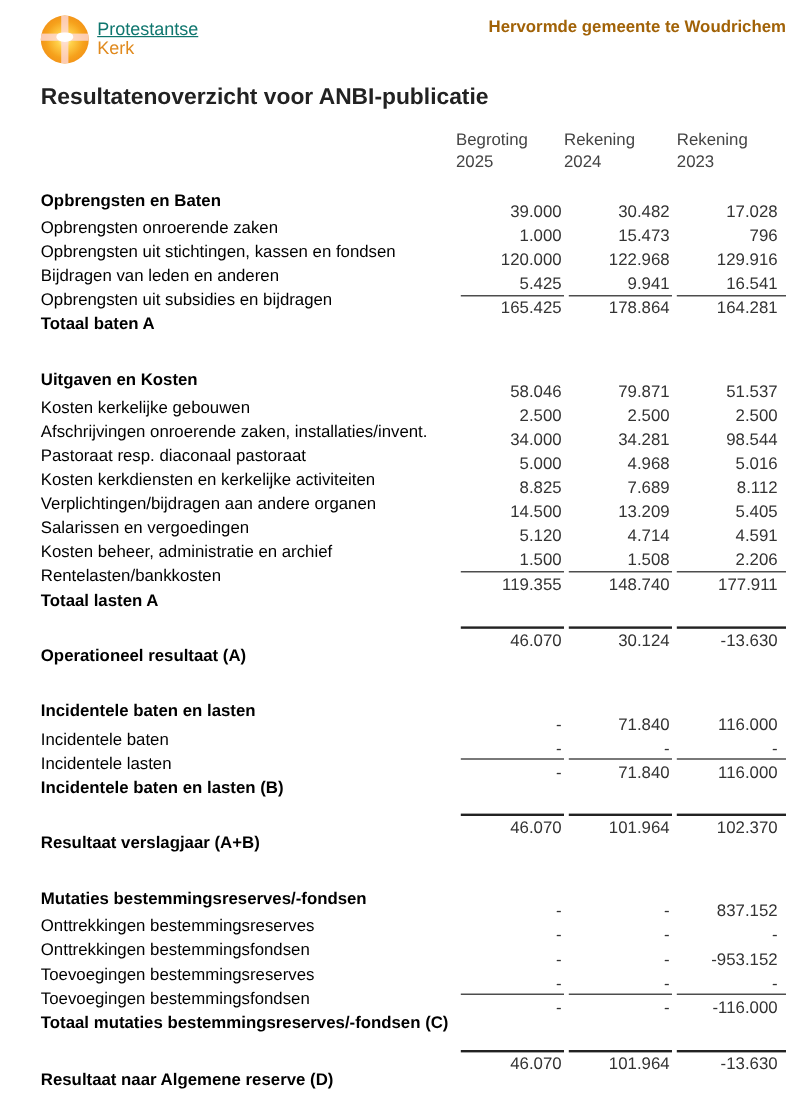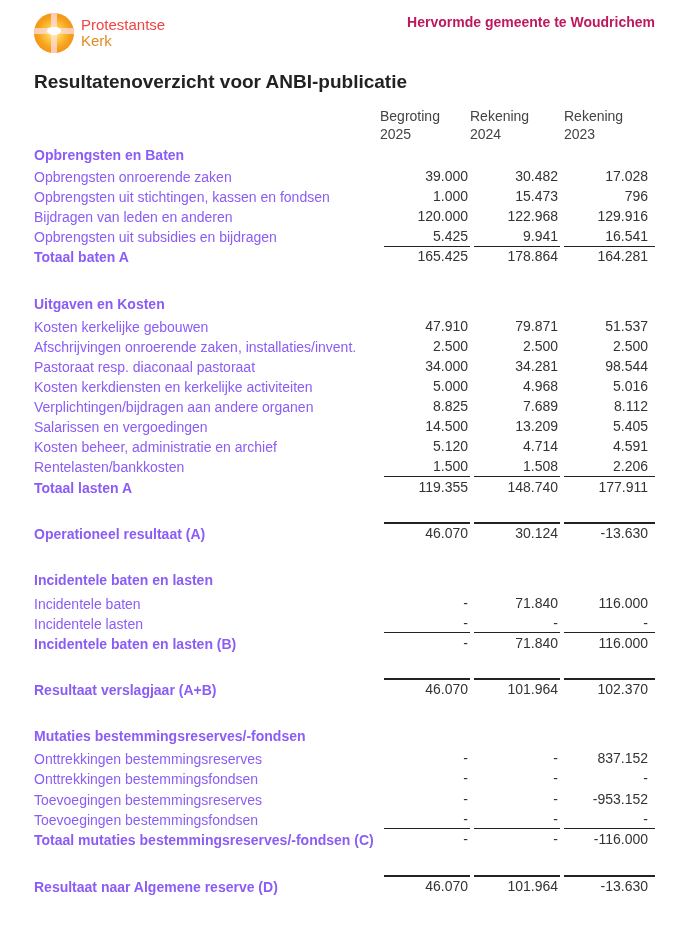--- a/index.html
+++ b/index.html
@@ -4,28 +4,28 @@
 <style>
   html, body { margin:0; padding:0; background:#fff; }
   body { width:674px; height:930px; position:relative; font-family:"Liberation Sans", sans-serif; color:#222; overflow:hidden; }
   .logo { position:absolute; left:34px; top:13px; display:flex; align-items:center; }
   .logo-mark { width:40px; height:40px; border-radius:50%; position:relative; overflow:hidden;
     background: radial-gradient(circle at 50% 50%, #fff6c8 0%, #ffd14a 22%, #f6a21c 55%, #ee7d12 100%); }
   .logo-mark .vbar { position:absolute; left:17px; top:0; width:6px; height:40px; background:rgba(255,220,230,0.75); }
   .logo-mark .hbar { position:absolute; top:15px; left:0; width:40px; height:6px; background:rgba(255,220,230,0.75); }
   .logo-mark .dove { position:absolute; left:13px; top:14px; width:14px; height:8px; background:#fff; border-radius:50% 50% 60% 60%; }
   .logo-text { margin-left:7px; font-size:15px; line-height:16px; }
-  .logo-text .l1 { color:#ef4444; }
+  .logo-text .l1 { color:#0f766e;text-decoration:underline; }
   .logo-text .l2 { color:#e08a1e; }
-  .hdr-right { position:absolute; right:19px; top:13px; text-align:right; color:#be185d; font-size:14px; line-height:18px; }
+  .hdr-right { position:absolute; right:19px; top:13px; text-align:right; color:#a16207; font-size:14px; line-height:18px; }
   .hdr-right .t1 { font-weight:bold; }
   .page-title { position:absolute; left:34px; top:71px; font-size:19px; font-weight:bold; color:#222;text-align:center; }
   .colhdr { position:absolute; top:107px; width:90px; text-align:left; font-weight:normal; font-size:14px; line-height:18px; color:#444; }
   .row { position:absolute; left:34px; width:622px; height:20px; font-size:14px; }
-  .row .lbl { position:absolute; left:0; top:4px; white-space:nowrap; color:#8b5cf6; }
+  .row .lbl { position:absolute; left:0; top:16px; white-space:nowrap; color:#000000; }
   .row.bold .lbl { font-weight:bold; }
   .row .v { position:absolute; top:3px; width:86px; text-align:right; color:#333; }
   .v0 { left:348px; } .v1 { left:438px; } .v2 { left:528px; }
   .line { position:absolute; height:1px; background:#222; }
   .line.thick { height:2px; }
   .l0 { left:384px; width:86px; } .l1 { left:474px; width:86px; } .l2 { left:564px; width:91px; }
 </style>
 </head>
 <body>
 
@@ -95,21 +95,21 @@
       <span class="v v2">164.281</span>
     </div>
     <div class="line l0" style="top: 246px;"></div>
     <div class="line l1" style="top: 246px;"></div>
     <div class="line l2" style="top: 246px;"></div>
     <div class="row bold" style="top: 292px;">
       <span class="lbl">Uitgaven en Kosten</span>
     </div>
     <div class="row" style="top: 315px;">
       <span class="lbl">Kosten kerkelijke gebouwen</span>
-      <span class="v v0">47.910</span>
+      <span class="v v0">58.046</span>
       <span class="v v1">79.871</span>
       <span class="v v2">51.537</span>
     </div>
     <div class="row" style="top: 335px;">
       <span class="lbl">Afschrijvingen onroerende zaken, installaties/invent.</span>
       <span class="v v0">2.500</span>
       <span class="v v1">2.500</span>
       <span class="v v2">2.500</span>
     </div>
     <div class="row" style="top: 355px;">

